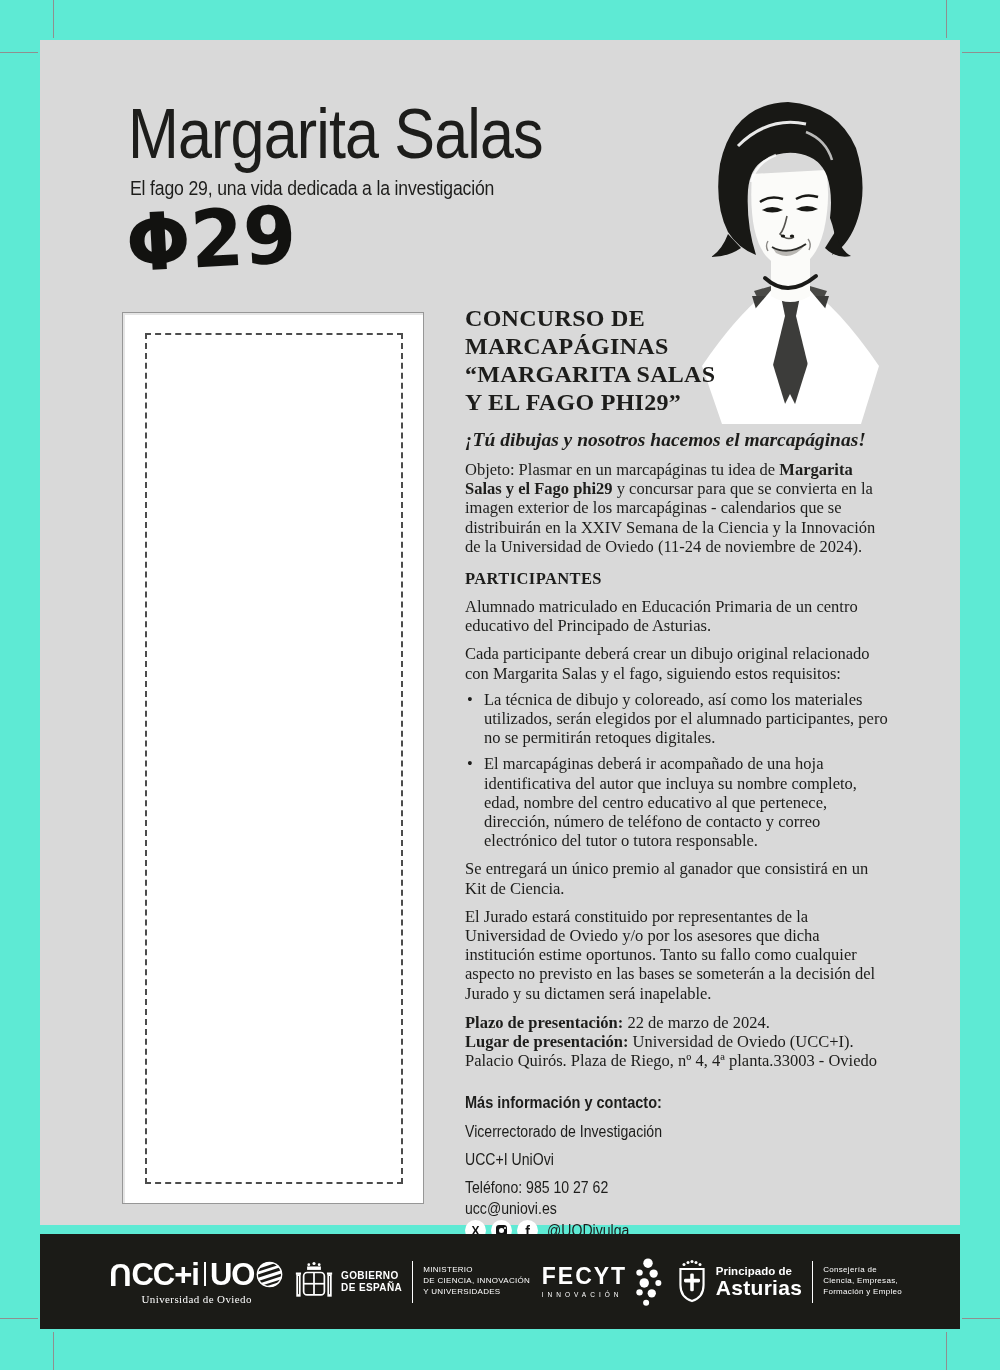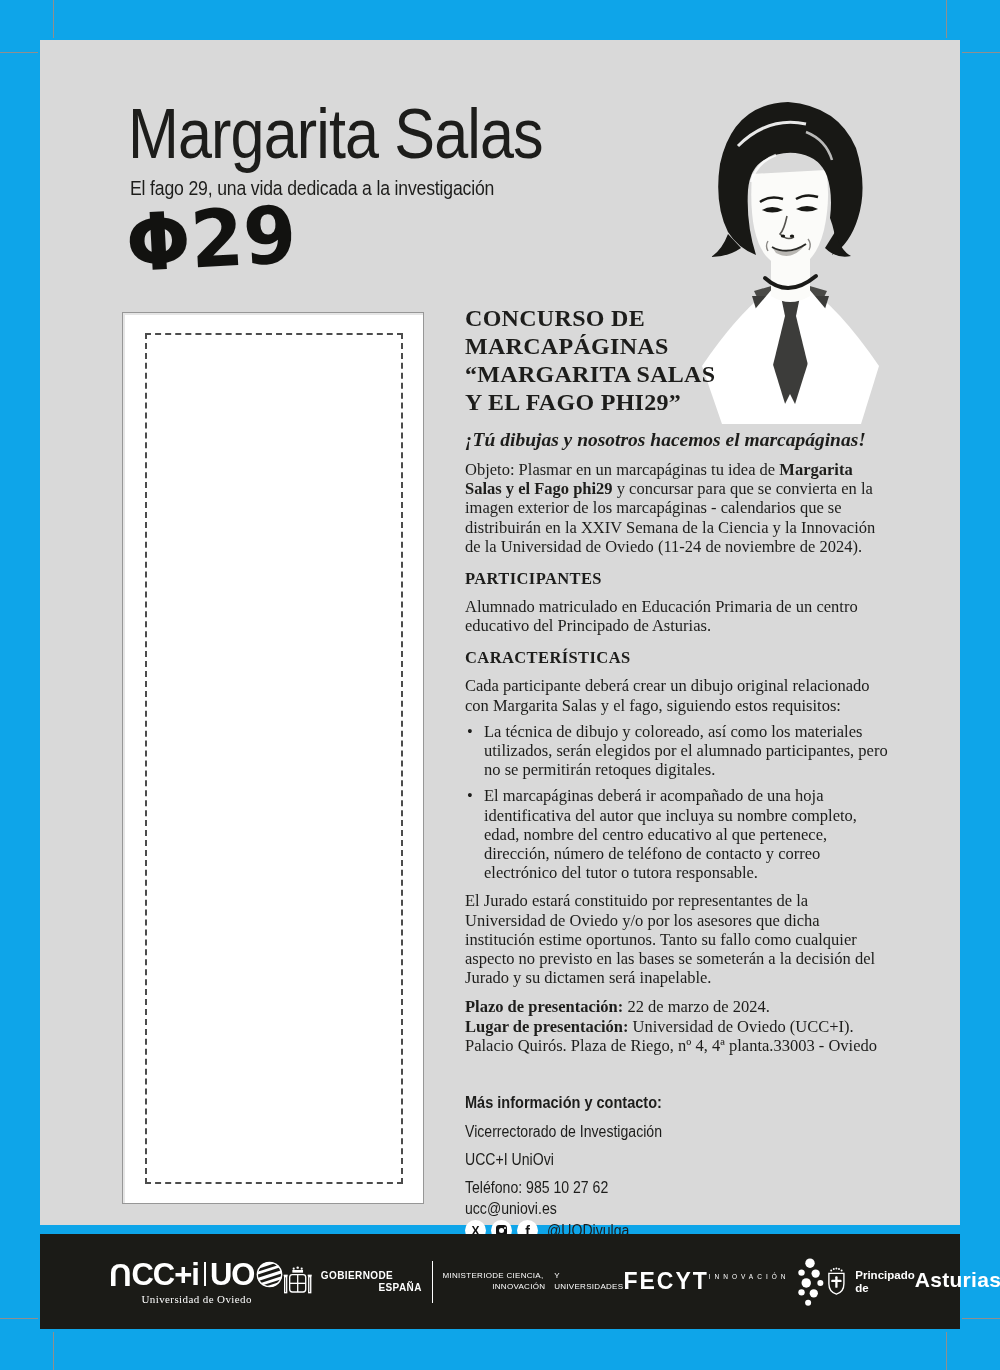--- a/index.html
+++ b/index.html
@@ -1,16 +1,16 @@
 <!DOCTYPE html>
 <html><head>
 <meta charset="utf-8">
 <style>
   html,body{margin:0;padding:0;background:#fff;}
-  .page{position:relative;width:1000px;height:1370px;background:#0ea5e9;overflow:hidden;
+  .page{position:relative;width:1000px;height:1370px;background:#5eead4;overflow:hidden;
         font-family:"Liberation Sans",sans-serif;color:#1d1d1b;}
   
   .crop{position:absolute;background:#8f8f8f;}
   .crop.v{width:1px;height:38px;}
   .crop.h{height:1px;width:38px;}
   
   .panel{position:absolute;left:40px;top:40px;width:920px;height:1185px;background:#d9d9d9;}
   .footerband{position:absolute;left:40px;top:1234px;width:920px;height:95px;background:#1b1b17;
         display:flex;align-items:center;justify-content:space-between;padding:0 58px 0 70px;box-sizing:border-box;color:#fff;}
   
@@ -48,21 +48,21 @@
   .circ{width:21px;height:21px;border-radius:50%;background:#fff;display:flex;align-items:center;
         justify-content:center;margin-right:5px;color:#111;flex:0 0 auto;}
   .xglyph{font-weight:bold;font-size:12px;letter-spacing:0;}
   .fglyph{font-weight:bold;font-size:14px;line-height:1;}
   .insta{width:11px;height:11px;border-radius:3px;background:#111;position:relative;}
   .insta::after{content:"";position:absolute;left:3px;top:3px;width:5px;height:5px;border-radius:50%;background:#fff;}
   .insta::before{content:"";position:absolute;right:1.5px;top:1.5px;width:2px;height:2px;border-radius:50%;background:#fff;}
   .handle{margin-left:4px;}
   
   .fb{display:flex;align-items:center;}
-  .fcol{display:flex;flex-direction:row;}
+  .fcol{display:flex;flex-direction:column;}
   .uo-block{display:flex;flex-direction:column;align-items:center;}
   .uo-logo{display:flex;align-items:center;font-weight:bold;font-size:31px;letter-spacing:-1px;line-height:1;}
   .flip{display:inline-block;transform:rotate(180deg);}
   .uo-bar{display:inline-block;width:2px;height:24px;background:#fff;margin:0 4px 0 5px;}
   .uo-caption{font-family:"Liberation Serif",serif;font-size:11px;margin-top:3px;letter-spacing:.4px;}
   .gob-text{font-size:10px;font-weight:bold;line-height:1.2;letter-spacing:.4px;margin-left:8px;}
   .vsep{width:1px;height:42px;background:#fff;margin:0 10px;}
   .min-text{font-size:8px;line-height:1.35;letter-spacing:.3px;}
   .fecyt-name{font-size:23px;font-weight:bold;letter-spacing:2px;line-height:1;}
   .fecyt-sub{font-size:6.5px;letter-spacing:4px;margin-top:3px;}
@@ -130,27 +130,27 @@
       <span>“MARGARITA SALAS</span><br>
       <span>Y EL FAGO PHI29”</span>
     </h2>
     <p class="tagline">¡Tú dibujas y nosotros hacemos el marcapáginas!</p>
 
     <p class="bodyp"><span>Objeto: Plasmar en un marcapáginas tu idea de </span><span class="lbl">Margarita Salas y el Fago phi29</span><span> y concursar para que se convierta en la imagen exterior de los marcapáginas - calendarios que se distribuirán en la XXIV Semana de la Ciencia y la Innovación de la Universidad de Oviedo (11-24 de noviembre de 2024).</span></p>
 
     <h3 class="sech">PARTICIPANTES</h3>
     <p class="bodyp">Alumnado matriculado en Educación Primaria de un centro educativo del Principado de Asturias.</p>
 
-    <h3 class="sech">CARACTERÍSTICAS</h3>
     <p class="bodyp">Cada participante deberá crear un dibujo original relacionado con Margarita Salas y el fago, siguiendo estos requisitos:</p>
     <ul class="bullets">
       <li>La técnica de dibujo y coloreado, así como los materiales utilizados, serán elegidos por el alumnado participantes, pero no se permitirán retoques digitales.</li>
       <li>El marcapáginas deberá ir acompañado de una hoja identificativa del autor que incluya su nombre completo, edad, nombre del centro educativo al que pertenece, dirección, número de teléfono de contacto y correo electrónico del tutor o tutora responsable.</li>
     </ul>
 
+    <p class="bodyp">Se entregará un único premio al ganador que consistirá en un Kit de Ciencia.</p>
     <p class="bodyp">El Jurado estará constituido por representantes de la Universidad de Oviedo y/o por los asesores que dicha institución estime oportunos. Tanto su fallo como cualquier aspecto no previsto en las bases se someterán a la decisión del Jurado y su dictamen será inapelable.</p>
 
     <p class="bodyp" style="margin-top:10px"><span class="lbl">Plazo de presentación:</span><span> 22 de marzo de 2024.</span><br><span class="lbl">Lugar de presentación:</span><span> Universidad de Oviedo (UCC+I). Palacio Quirós. Plaza de Riego, nº 4, 4ª planta.33003 - Oviedo</span></p>
   </div>
 
   <div class="contact">
     <div class="contact-left">
       <div class="c-head"><span class="cond">Más información y contacto:</span></div>
       <div class="c-line"><span class="cond">Vicerrectorado de Investigación</span></div>
       <div class="c-line"><span class="cond">UCC+I UniOvi</span></div>

